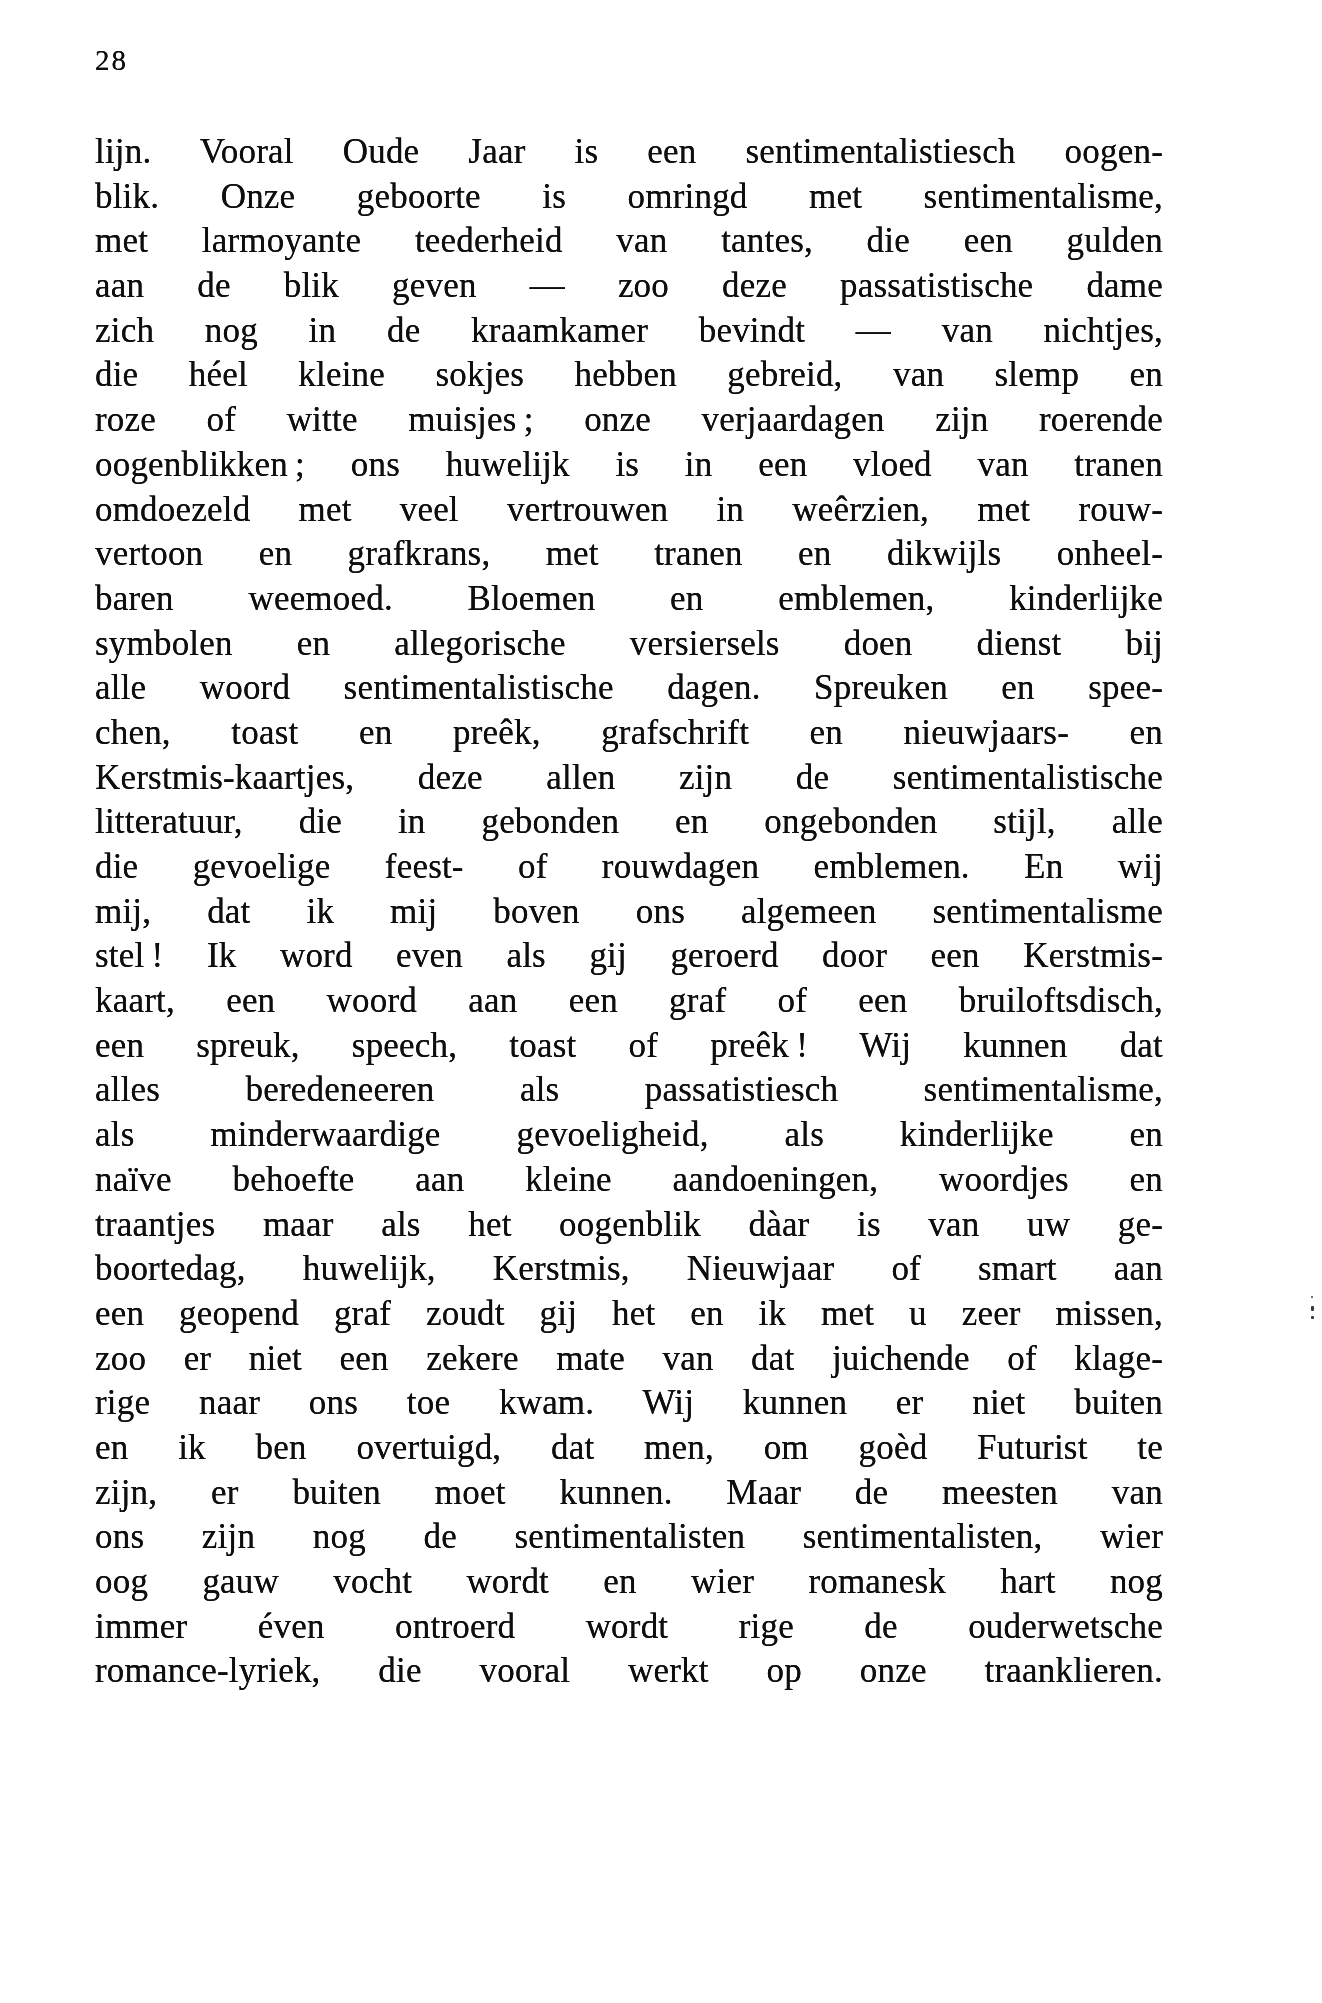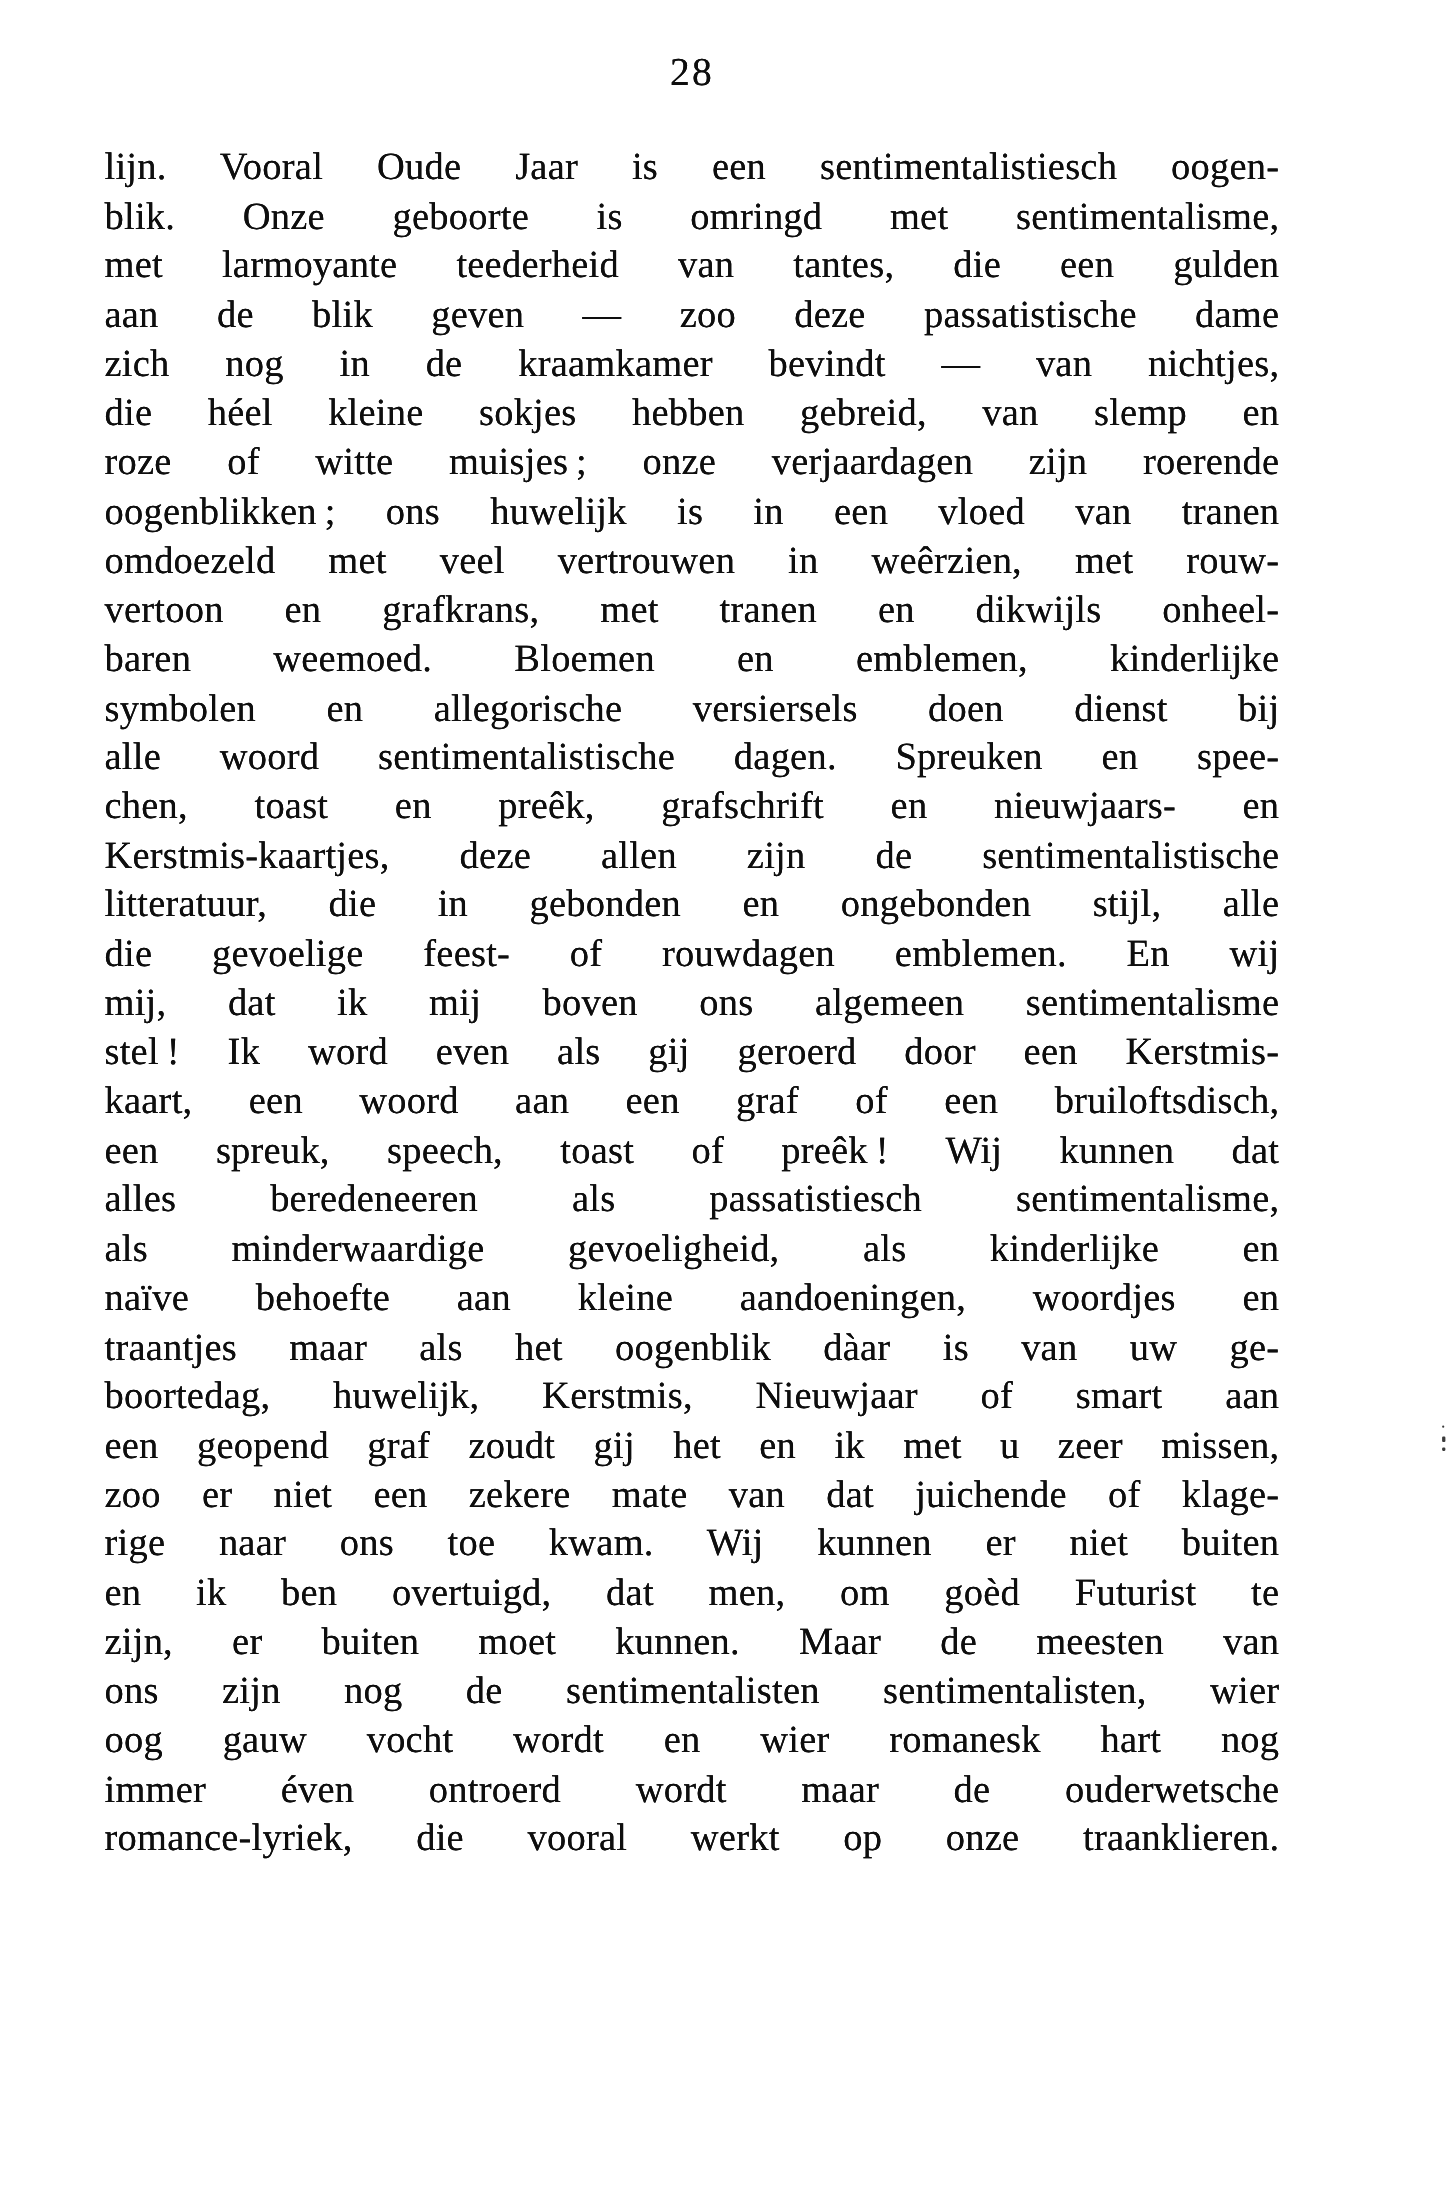--- a/index.html
+++ b/index.html
@@ -17,22 +17,22 @@
   }
   .page {
     position: absolute;
     inset: 0;
   }
   .page-number {
     position: absolute;
     top: 44px;
     left: 95px;
     width: 1068px;
-    text-align: center;
-    font-size: 36px;
+    text-align: left;
+    font-size: 29px;
     letter-spacing: 2px;
     text-shadow: 0 0 0.6px currentColor;
   }
   .text-block {
     position: absolute;
     left: 95px;
     top: 130px;
     width: 1068px;
     font-size: 35px;
     line-height: 44.7px;
@@ -98,21 +98,21 @@
       <div class="line">naïve behoefte aan kleine aandoeningen, woordjes en</div>
       <div class="line">traantjes maar als het oogenblik dàar is van uw ge-</div>
       <div class="line">boortedag, huwelijk, Kerstmis, Nieuwjaar of smart aan</div>
       <div class="line">een geopend graf zoudt gij het en ik met u zeer missen,</div>
       <div class="line">zoo er niet een zekere mate van dat juichende of klage-</div>
       <div class="line">rige naar ons toe kwam. Wij kunnen er niet buiten</div>
       <div class="line">en ik ben overtuigd, dat men, om goèd Futurist te</div>
       <div class="line">zijn, er buiten moet kunnen. Maar de meesten van</div>
       <div class="line">ons zijn nog de sentimentalisten sentimentalisten, wier</div>
       <div class="line">oog gauw vocht wordt en wier romanesk hart nog</div>
-      <div class="line">immer éven ontroerd wordt maar de ouderwetsche</div>
+      <div class="line">immer éven ontroerd wordt rige de ouderwetsche</div>
       <div class="line">romance-lyriek, die vooral werkt op onze traanklieren.</div>
     </div>
 
   <div class="artifact">
     <i></i>
       <i></i>
       <i></i>
   </div>
 </div>
 

